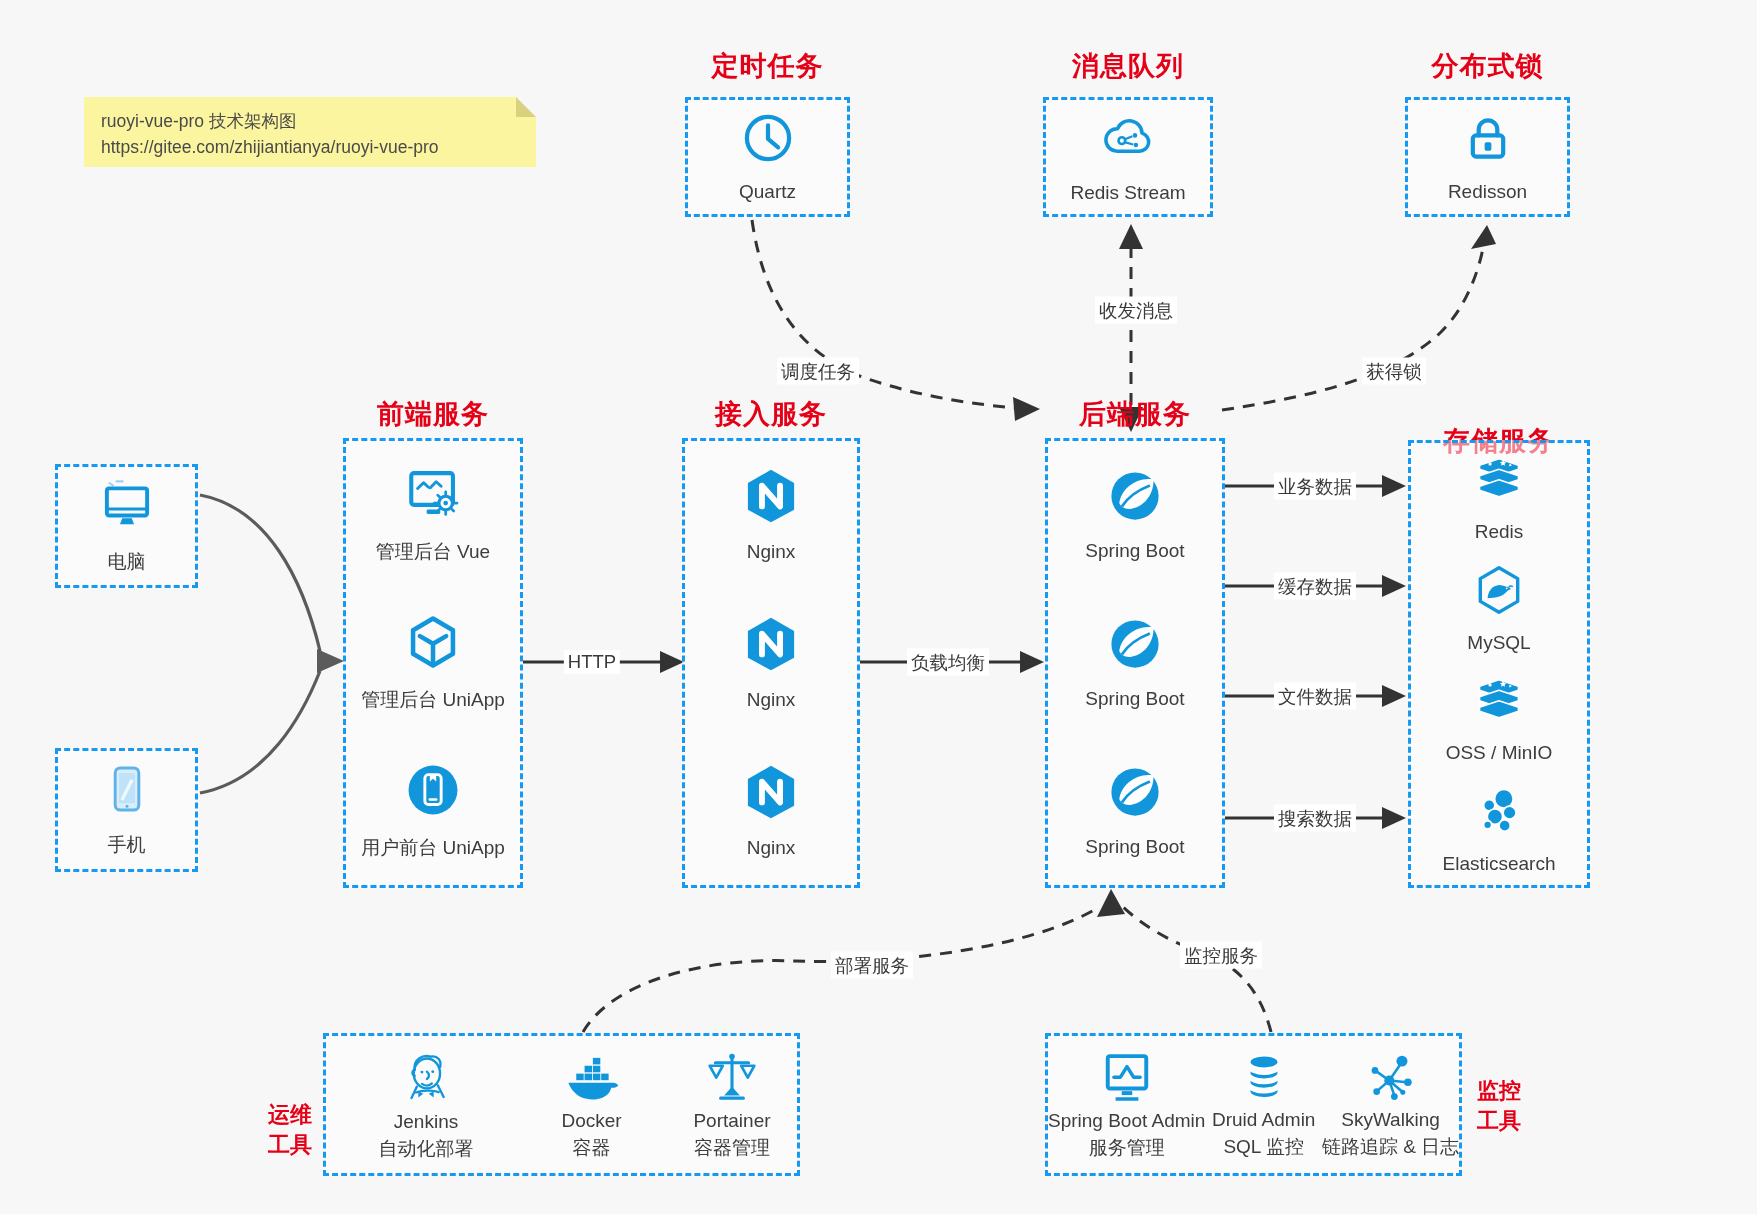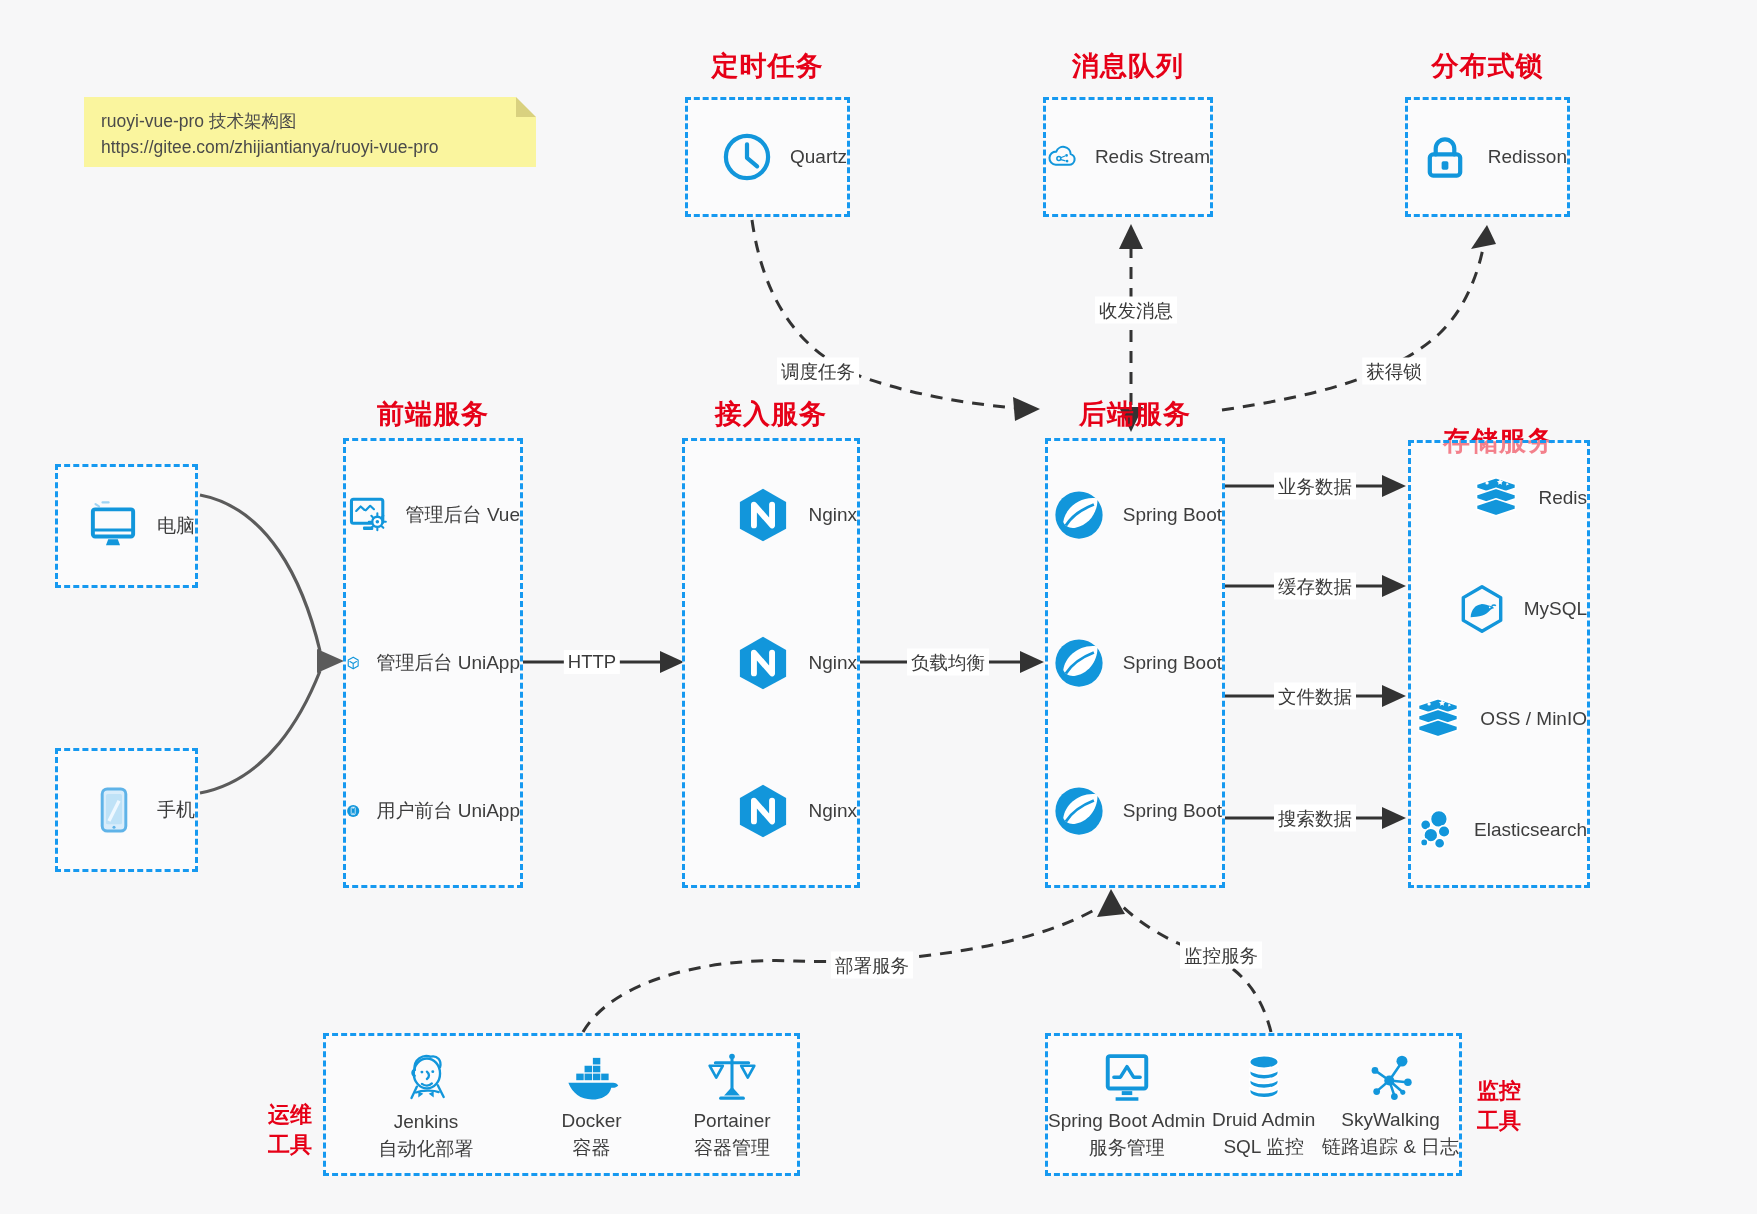--- a/index.html
+++ b/index.html
@@ -9,21 +9,21 @@
   .sl{stroke:var(--arrow,#333);stroke-width:3;fill:none;}
   .da{stroke:var(--arrow,#333);stroke-width:3;fill:none;stroke-dasharray:12 9;}
   .ah{fill:var(--arrow,#333);}
   .gc{stroke:var(--garrow,#5b5b5b);stroke-width:3.2;fill:none;}
   .gah{fill:var(--garrow,#5b5b5b);}
   .t{position:absolute;color:var(--red,#e60017);font-weight:700;font-size:27px;text-align:center;letter-spacing:1px;}
   .box{position:absolute;border:3px dashed var(--border,#1699f0);background:rgba(255,255,255,.5);
        box-sizing:border-box;display:flex;}
   .vcol{flex-direction:column;}
   .hrow{flex-direction:row;align-items:stretch;justify-content:space-between;}
-  .item{flex:1;display:flex;flex-direction:row;align-items:center;justify-content:flex-end;gap:16px;}
+  .item{flex:1;display:flex;flex-direction:column;align-items:center;justify-content:center;gap:16px;}
   .ilabel{font-size:19px;color:var(--text,#3d3d3d);white-space:nowrap;}
   .bitem{display:flex;flex-direction:column;align-items:center;justify-content:center;gap:3px;}
   .bname,.bdesc{font-size:19px;color:var(--text,#3d3d3d);white-space:nowrap;line-height:1.25;}
   .sidelabel{position:absolute;color:var(--red,#e60017);font-weight:700;font-size:22px;line-height:30px;}
   .elabel{position:absolute;transform:translate(-50%,-50%);background:var(--label-bg,#fff);
           color:#3a3a3a;font-size:18.5px;padding:1px 4px;white-space:nowrap;}
   .note{position:absolute;left:56px;top:97px;width:452px;height:70px;background:var(--note-bg,#faf59e);
         box-sizing:border-box;padding:11px 0 0 17px;font-size:17.5px;line-height:1.5;color:#4a4a4a;margin-left:28px;}
   .note::after{content:'';position:absolute;top:0;right:0;width:0;height:0;
         border-top:20px solid var(--bg,#f7f7f8);border-left:20px solid var(--note-fold,#d9d17f);}

